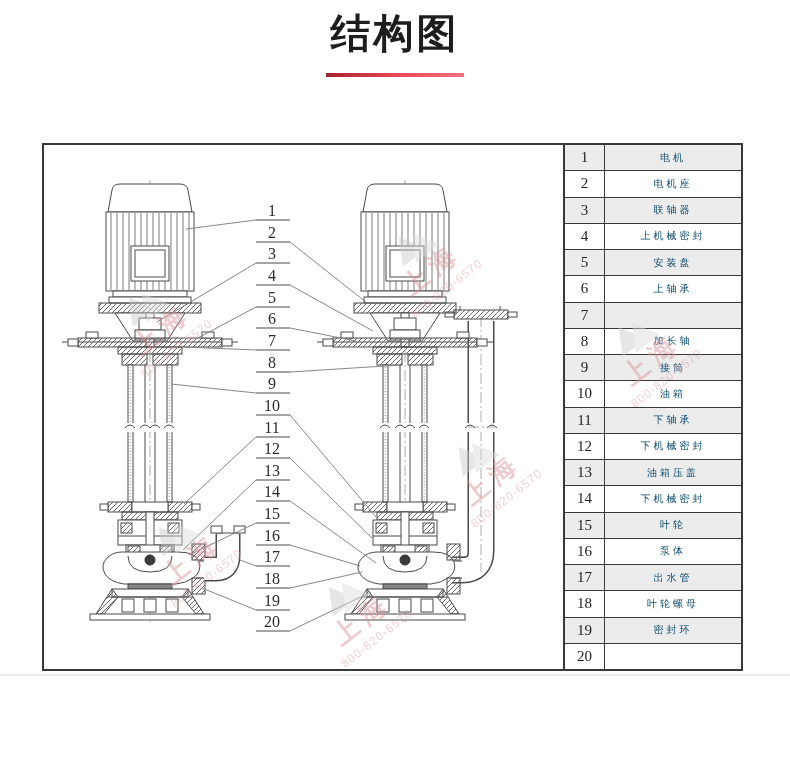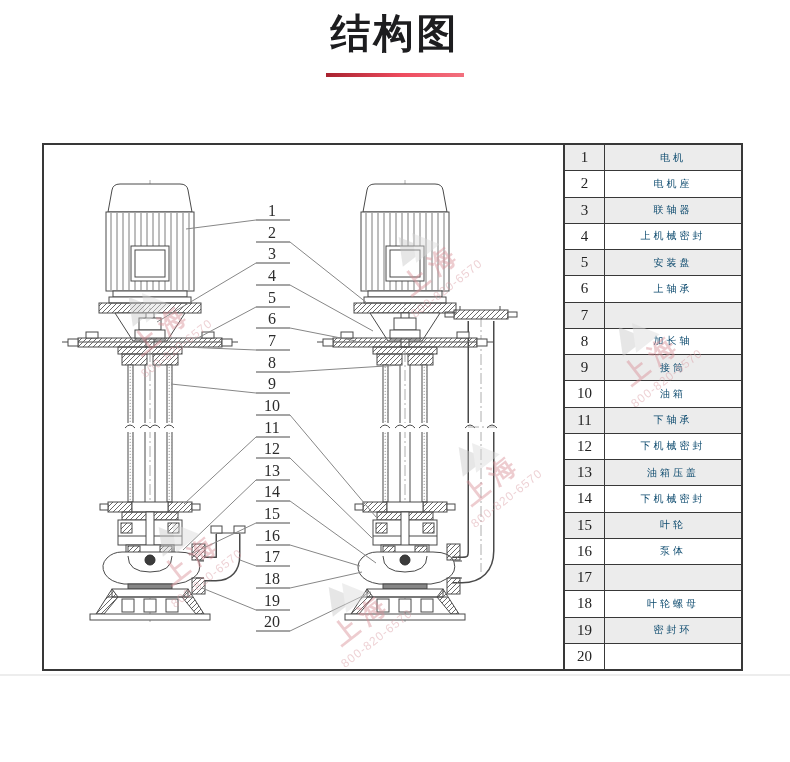--- a/index.html
+++ b/index.html
@@ -303,20 +303,21 @@
       <div class="t-row shaded">
         <div class="t-num">15</div>
         <div class="t-name">叶轮</div>
       </div>
       <div class="t-row">
         <div class="t-num">16</div>
         <div class="t-name">泵体</div>
       </div>
       <div class="t-row shaded">
         <div class="t-num">17</div>
+        <div class="t-name">出水管</div>
       </div>
       <div class="t-row">
         <div class="t-num">18</div>
         <div class="t-name">叶轮螺母</div>
       </div>
       <div class="t-row shaded">
         <div class="t-num">19</div>
         <div class="t-name">密封环</div>
       </div>
       <div class="t-row">

